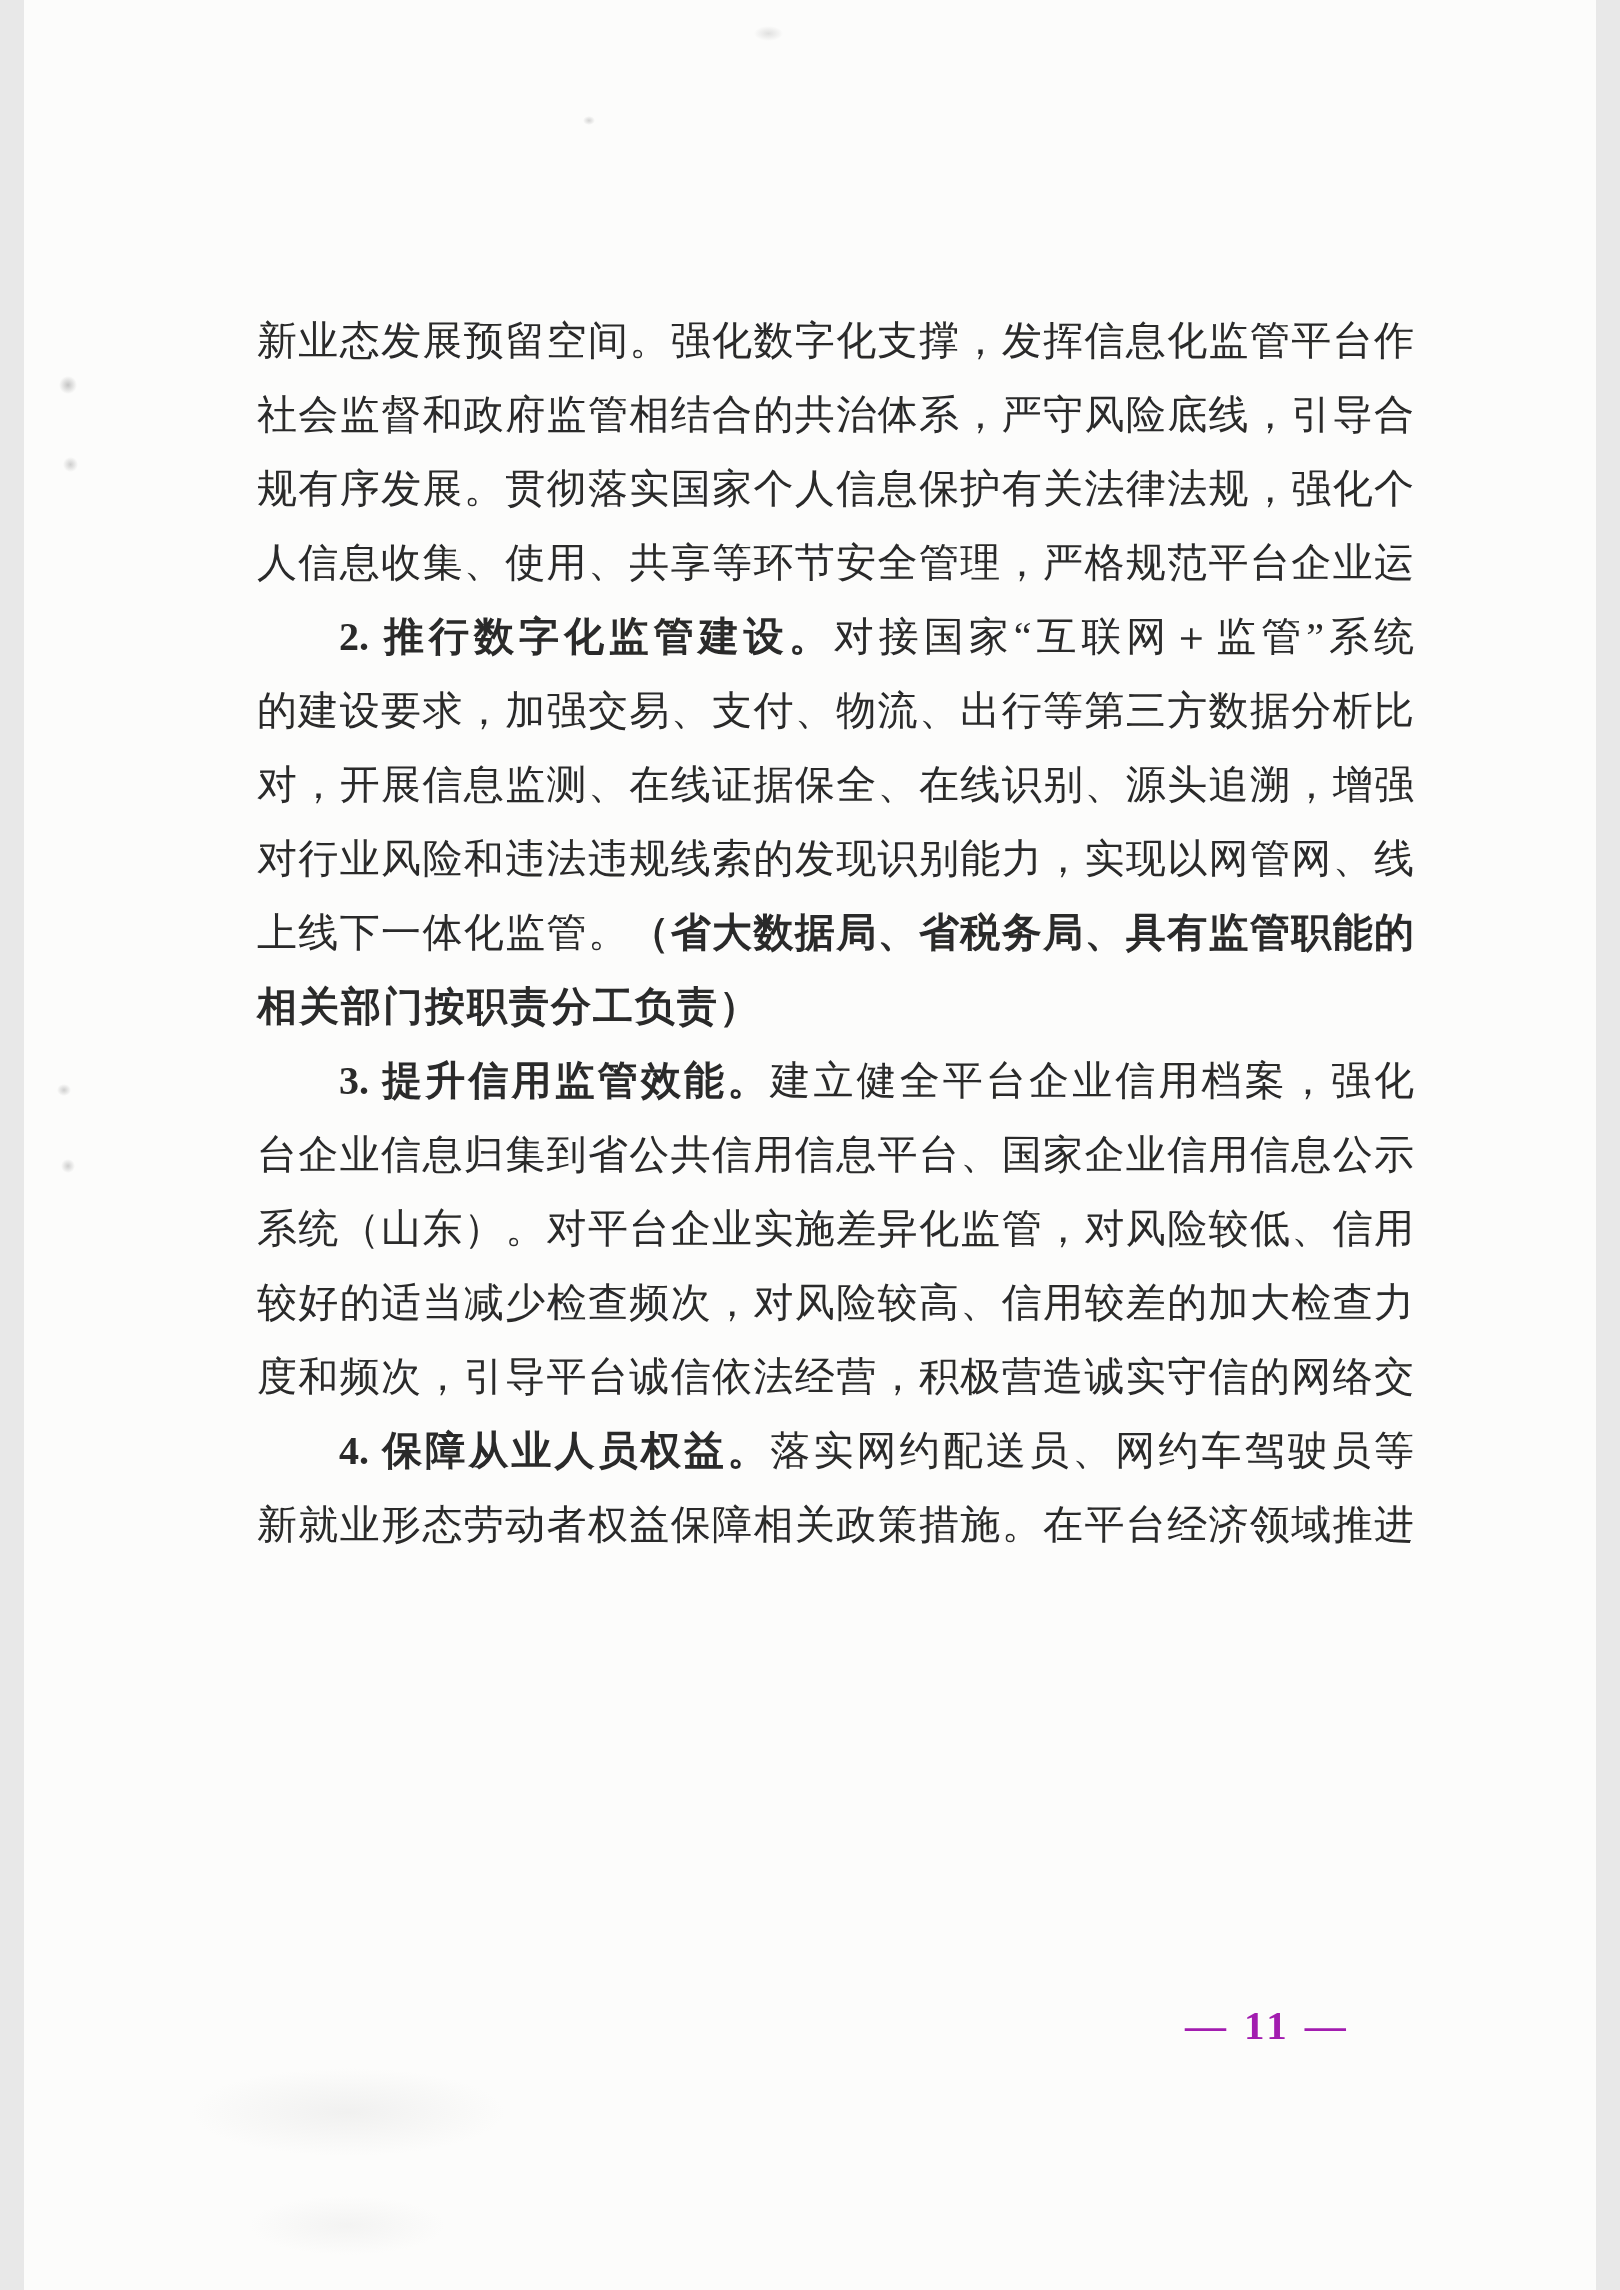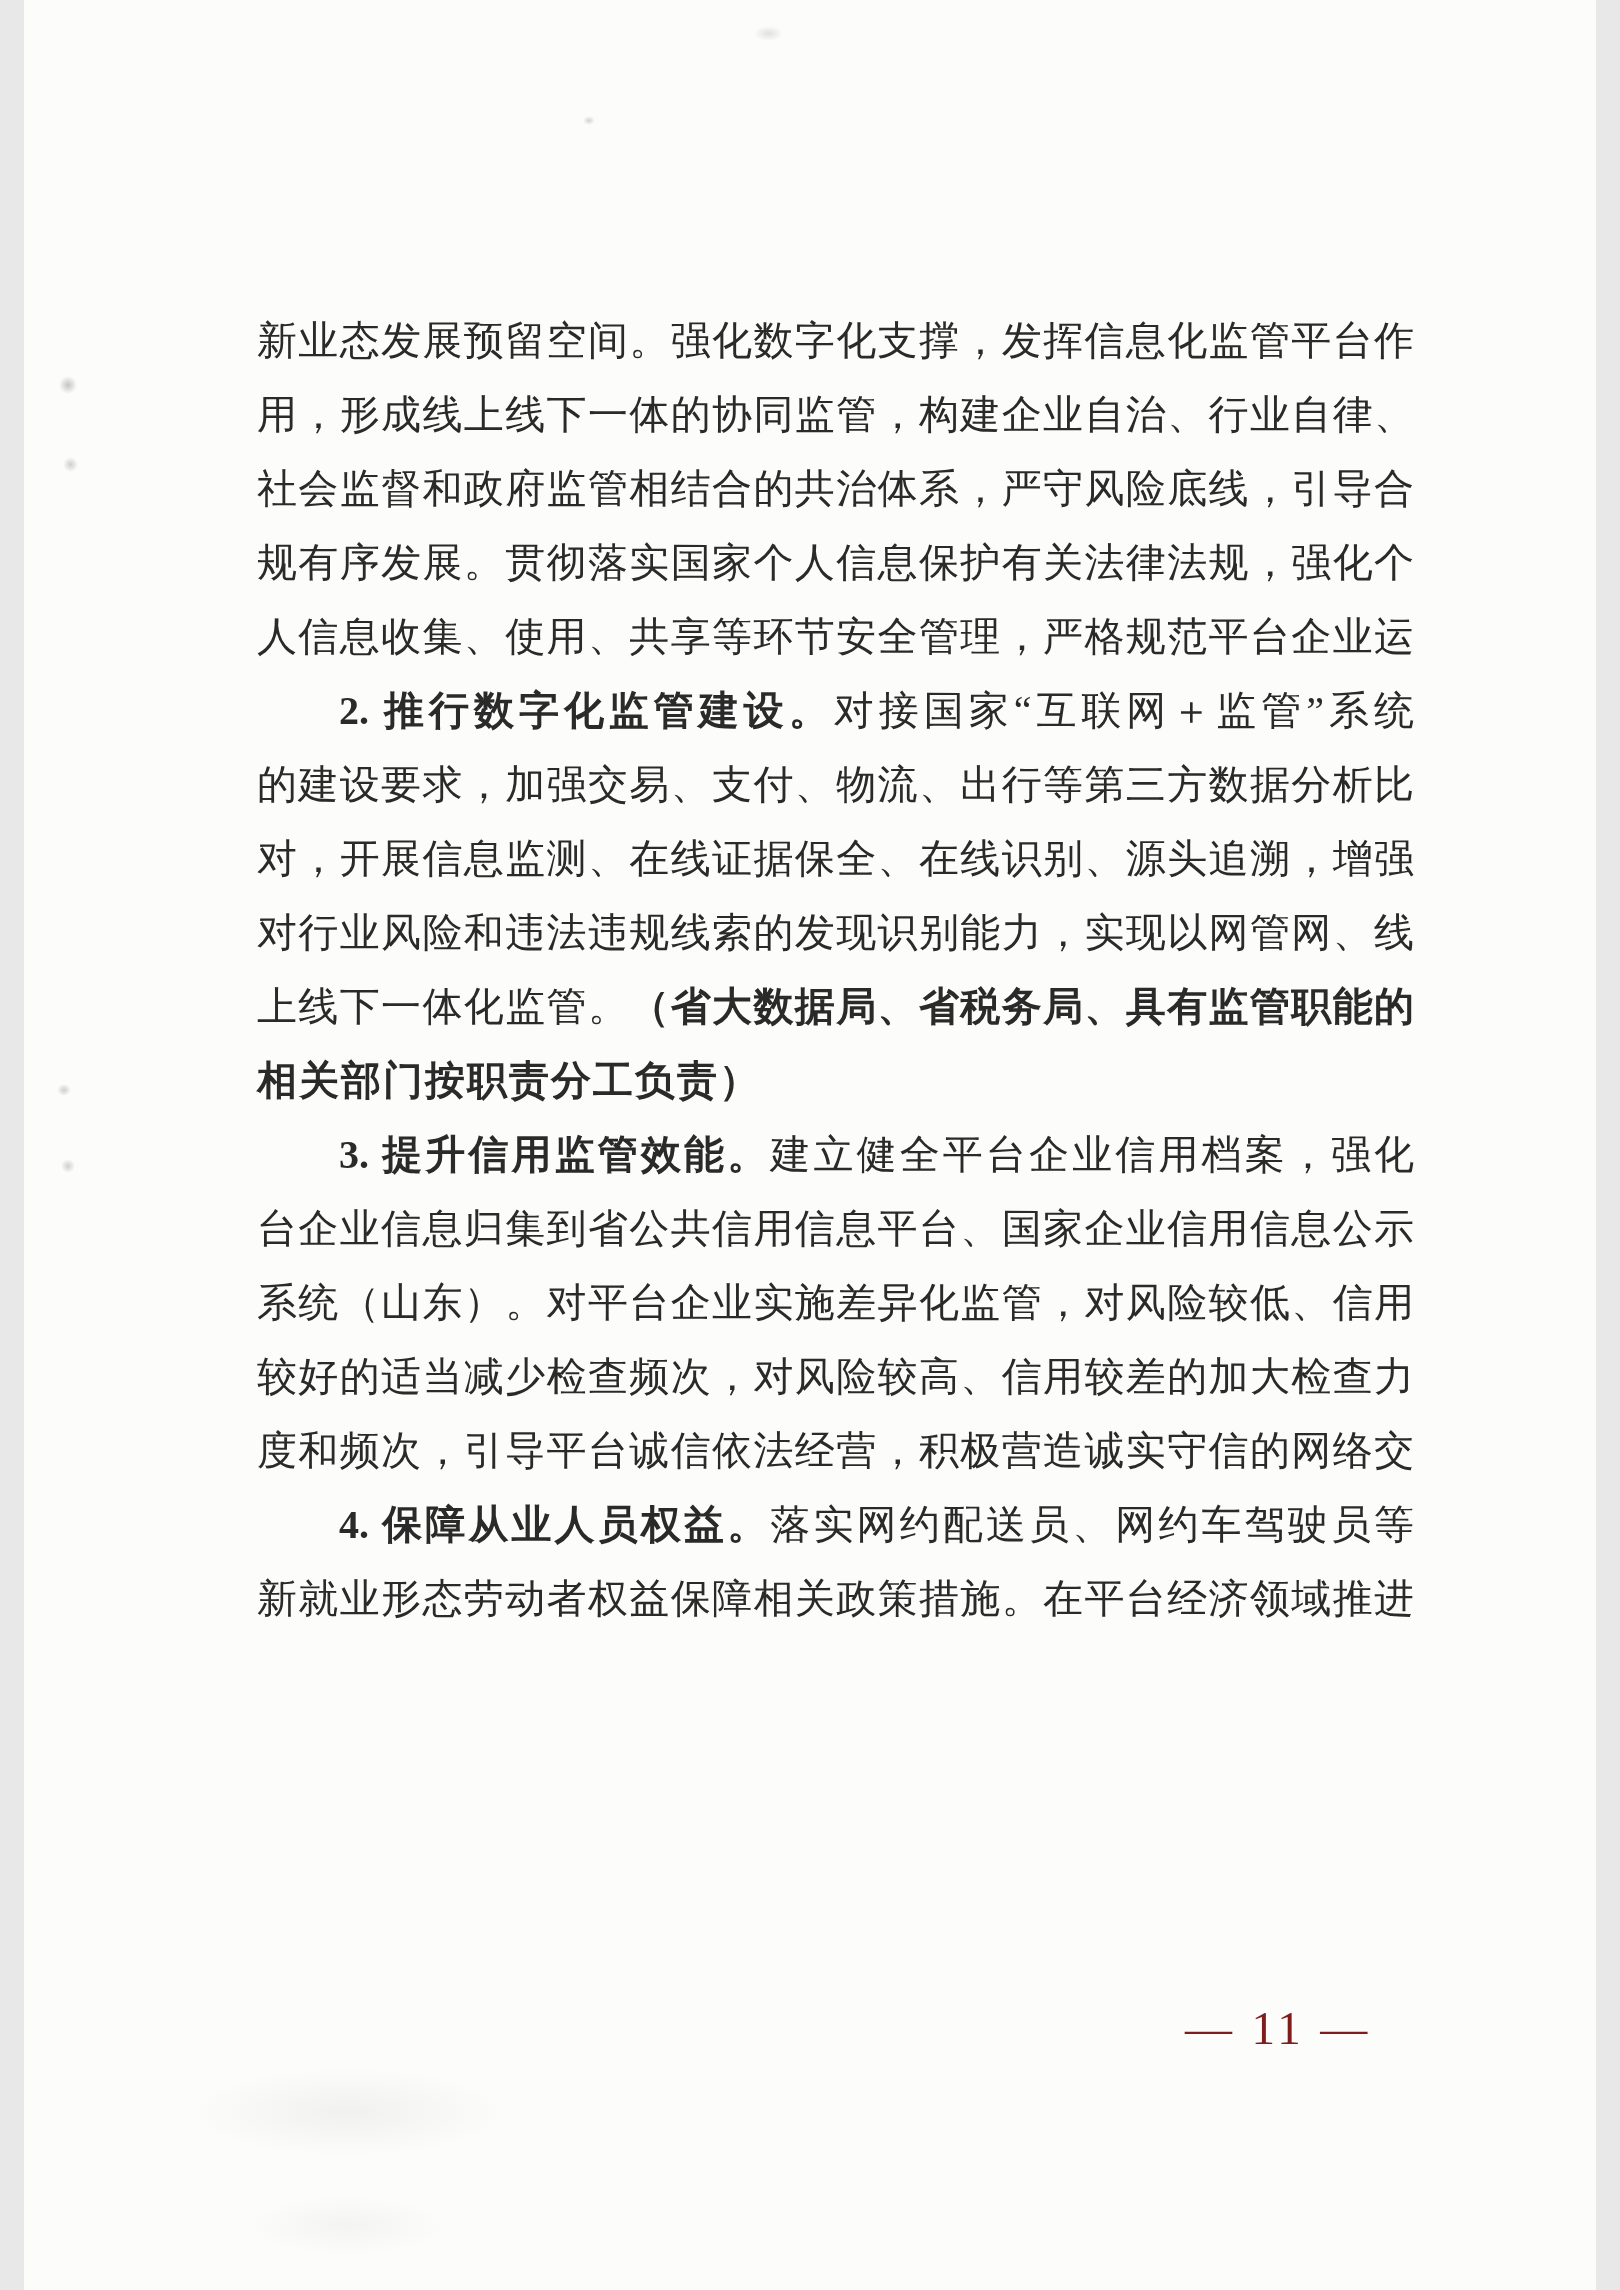--- a/index.html
+++ b/index.html
@@ -28,24 +28,25 @@
     white-space:normal;
     letter-spacing:0;
     text-align:justify;
     text-align-last:justify;
   }
   .line.indent { text-indent:82px; }
   .seg-bold { font-weight:bold; }
   .pagenum {
     position:absolute;
     left:1161px; top:2001px;
-    font-size:47px;
+    font-size:41px;
     letter-spacing:3.9px;
-    color:#7f1d1d;
+    color:#a21caf;
     font-family:"Liberation Serif","DejaVu Serif",serif;
+    font-weight:bold;
   }
   
   .artifact { position:absolute; pointer-events:none; }
   .a1 { left:730px; top:25.5px; width:29px; height:15.7px; border-radius:50%;
         background:radial-gradient(closest-side, rgba(190,190,190,.45), rgba(190,190,190,0)); }
   .a2 { left:559px; top:116px; width:11.8px; height:8.8px; border-radius:50%;
         background:radial-gradient(closest-side, rgba(170,170,170,.5), rgba(170,170,170,0)); }
   .a3 { left:35px; top:376px; width:17.6px; height:17.6px; border-radius:40%;
         background:radial-gradient(closest-side, rgba(140,140,140,.5), rgba(140,140,140,0)); }
   .a4 { left:39px; top:457px; width:14.7px; height:14.7px; border-radius:40%;
@@ -67,21 +68,20 @@
   <div class="artifact a2"></div>
   <div class="artifact a3"></div>
   <div class="artifact a4"></div>
   <div class="artifact a5"></div>
   <div class="artifact a6"></div>
   <div class="artifact a7"></div>
   <div class="artifact a8"></div>
 
   <main class="textblock">
       <div class="line fill"><span class="seg-normal">新业态发展预留空间。强化数字化支撑，发挥信息化监管平台作</span></div>
-      <div class="line fill"><span class="seg-normal">用，形成线上线下一体的协同监管，构建企业自治、行业自律、</span></div>
       <div class="line fill"><span class="seg-normal">社会监督和政府监管相结合的共治体系，严守风险底线，引导合</span></div>
       <div class="line fill"><span class="seg-normal">规有序发展。贯彻落实国家个人信息保护有关法律法规，强化个</span></div>
       <div class="line fill"><span class="seg-normal">人信息收集、使用、共享等环节安全管理，严格规范平台企业运</span></div>
       <div class="line fill indent"><span class="seg-bold">2. 推行数字化监管建设。</span><span class="seg-normal">对接国家“互联网＋监管”系统</span></div>
       <div class="line fill"><span class="seg-normal">的建设要求，加强交易、支付、物流、出行等第三方数据分析比</span></div>
       <div class="line fill"><span class="seg-normal">对，开展信息监测、在线证据保全、在线识别、源头追溯，增强</span></div>
       <div class="line fill"><span class="seg-normal">对行业风险和违法违规线索的发现识别能力，实现以网管网、线</span></div>
       <div class="line fill"><span class="seg-normal">上线下一体化监管。</span><span class="seg-bold">（省大数据局、省税务局、具有监管职能的</span></div>
       <div class="line"><span class="seg-bold">相关部门按职责分工负责）</span></div>
       <div class="line fill indent"><span class="seg-bold">3. 提升信用监管效能。</span><span class="seg-normal">建立健全平台企业信用档案，强化</span></div>

